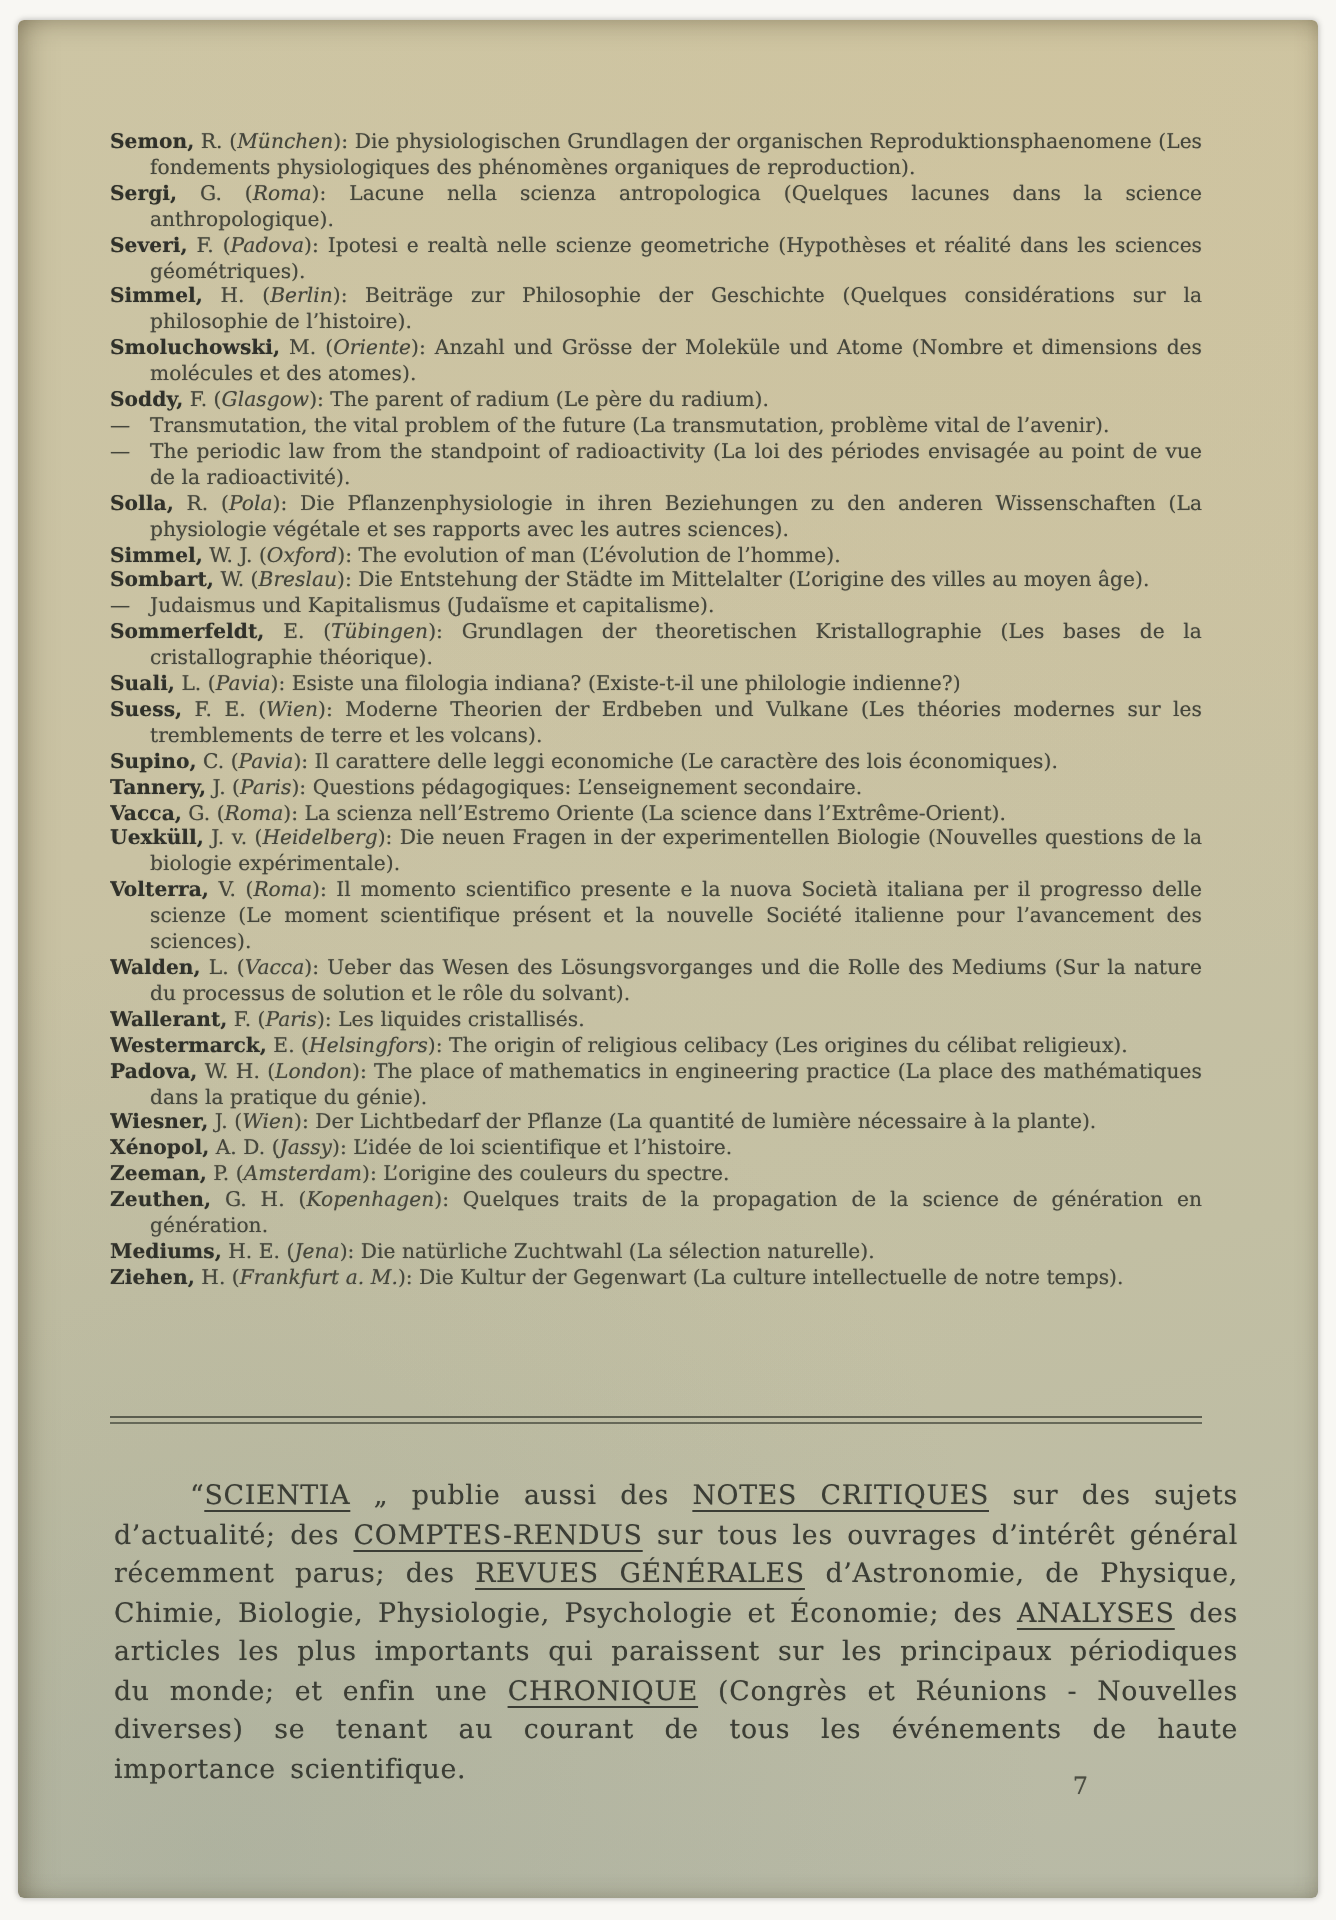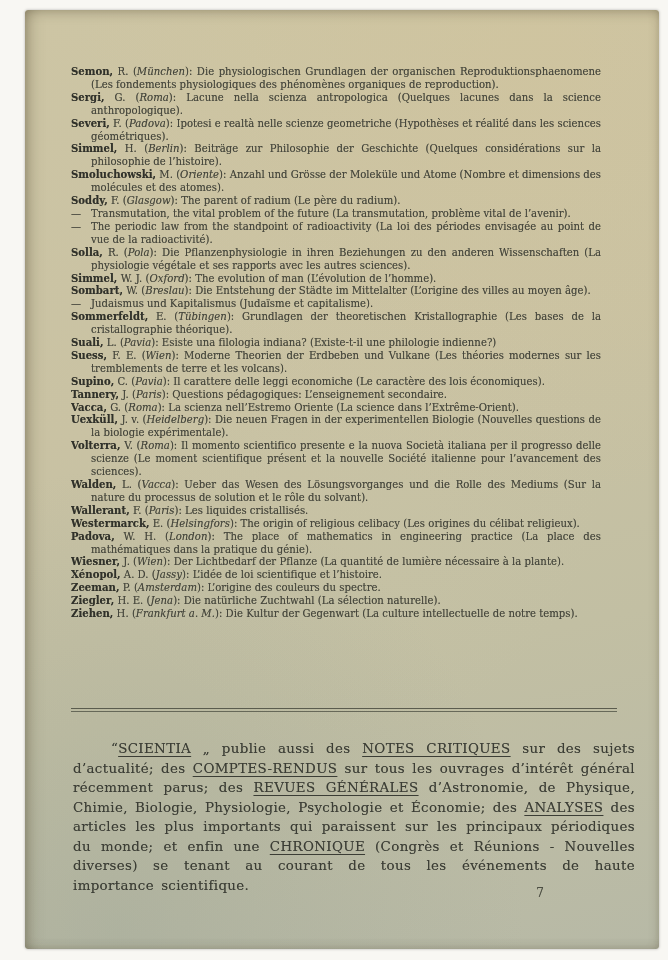--- a/index.html
+++ b/index.html
@@ -27,21 +27,20 @@
       radial-gradient(120% 80% at 80% 5%, rgba(214,196,150,0.30), rgba(0,0,0,0) 60%),
       radial-gradient(110% 85% at 15% 98%, rgba(150,160,148,0.35), rgba(0,0,0,0) 58%),
       radial-gradient(60% 40% at 50% 50%, rgba(205,200,170,0.18), rgba(0,0,0,0) 70%),
       linear-gradient(168deg, #cdc5a4 0%, #c9c2a3 40%, #c2bfa3 68%, #b7b9a6 100%);
     box-shadow:
       inset 11px 0 16px -9px rgba(85,76,52,0.50),
       inset 0 9px 14px -9px rgba(85,76,52,0.38),
       inset -7px 0 12px -8px rgba(85,76,52,0.30),
       inset 0 -7px 12px -8px rgba(85,76,52,0.25),
       0 0 3px rgba(0,0,0,0.28);
-    margin-left: 16px;
   }
   .biblist {
     position: absolute;
     top: 56px;
     left: 46px;
     right: 58px;
     height: 644px;
     overflow: hidden;
     font-size: 10.1px;
     line-height: 12.9px;
@@ -130,21 +129,22 @@
         <div class="entry"><b>Vacca,</b> G. (<i>Roma</i>): La scienza nell’Estremo Oriente (La science dans l’Extrême-Orient).</div>
         <div class="entry"><b>Uexküll,</b> J. v. (<i>Heidelberg</i>): Die neuen Fragen in der experimentellen Biologie (Nouvelles questions de la biologie expérimentale).</div>
         <div class="entry"><b>Volterra,</b> V. (<i>Roma</i>): Il momento scientifico presente e la nuova Società italiana per il progresso delle scienze (Le moment scientifique présent et la nouvelle Société italienne pour l’avancement des sciences).</div>
         <div class="entry"><b>Walden,</b> L. (<i>Vacca</i>): Ueber das Wesen des Lösungsvorganges und die Rolle des Mediums (Sur la nature du processus de solution et le rôle du solvant).</div>
         <div class="entry"><b>Wallerant,</b> F. (<i>Paris</i>): Les liquides cristallisés.</div>
         <div class="entry"><b>Westermarck,</b> E. (<i>Helsingfors</i>): The origin of religious celibacy (Les origines du célibat religieux).</div>
         <div class="entry"><b>Padova,</b> W. H. (<i>London</i>): The place of mathematics in engineering practice (La place des mathématiques dans la pratique du génie).</div>
         <div class="entry"><b>Wiesner,</b> J. (<i>Wien</i>): Der Lichtbedarf der Pflanze (La quantité de lumière nécessaire à la plante).</div>
         <div class="entry"><b>Xénopol,</b> A. D. (<i>Jassy</i>): L’idée de loi scientifique et l’histoire.</div>
         <div class="entry"><b>Zeeman,</b> P. (<i>Amsterdam</i>): L’origine des couleurs du spectre.</div>
-        <div class="entry"><b>Ziegler,</b> H. E. (<i>Jena</i>): Die natürliche Zuchtwahl (La sélection naturelle).</div>
+        <div class="entry"><b>Zeuthen,</b> G. H. (<i>Kopenhagen</i>): Quelques traits de la propagation de la science de génération en génération.</div>
+        <div class="entry"><b>Mediums,</b> H. E. (<i>Jena</i>): Die natürliche Zuchtwahl (La sélection naturelle).</div>
         <div class="entry"><b>Ziehen,</b> H. (<i>Frankfurt a. M.</i>): Die Kultur der Gegenwart (La culture intellectuelle de notre temps).</div>
       </div>
 
     <div class="rule"></div>
 
     <p class="footer-par"><span>“</span><span class="u">SCIENTIA</span><span> „ publie aussi des </span><span class="u">NOTES CRITIQUES</span><span> sur des sujets d’actualité; des </span><span class="u">COMPTES-RENDUS</span><span> sur tous les ouvrages d’intérêt général récemment parus; des </span><span class="u">REVUES GÉNÉRALES</span><span> d’Astronomie, de Physique, Chimie, Biologie, Physiologie, Psychologie et Économie; des </span><span class="u">ANALYSES</span><span> des articles les plus importants qui paraissent sur les principaux périodiques du monde; et enfin une </span><span class="u">CHRONIQUE</span><span> (Congrès et Réunions - Nouvelles diverses) se tenant au courant de tous les événements de haute importance scientifique.</span></p>
 
     <div class="pagenum">7</div>
 
   </div>

